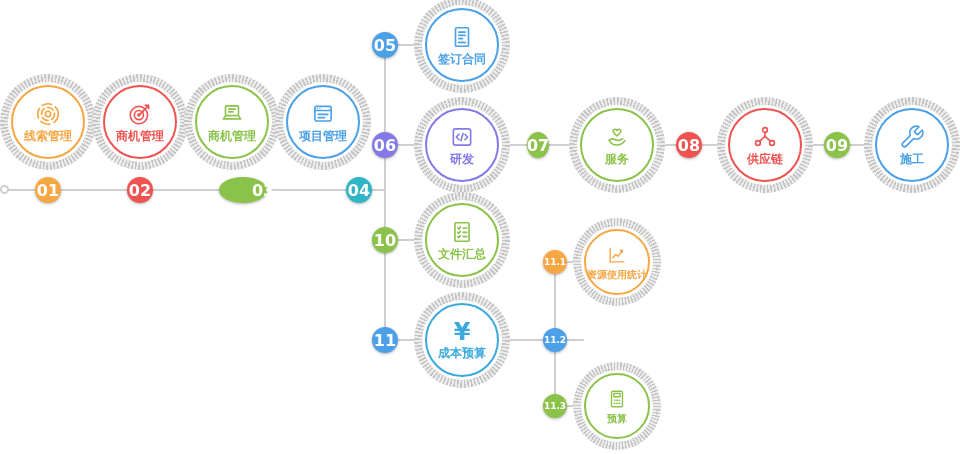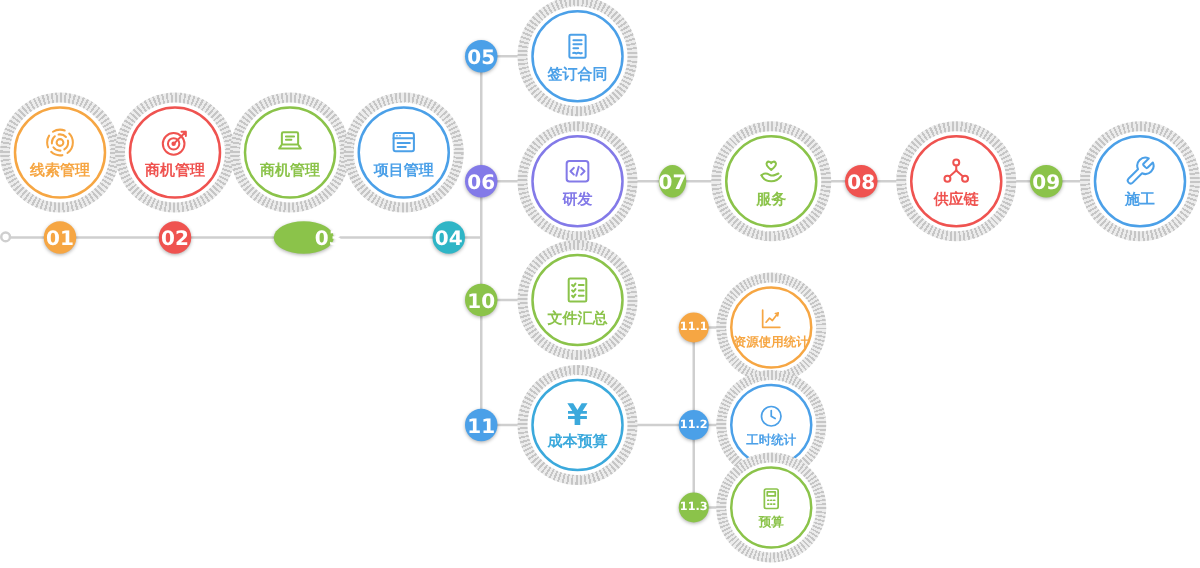--- a/index.html
+++ b/index.html
@@ -190,29 +190,20 @@
     <div class="inner">
       <svg class="icon" width="22" height="22" viewBox="0 0 24 24" fill="none" stroke="currentColor" stroke-width="1.5" stroke-linecap="round" stroke-linejoin="round">
         <path d="M4.5 4.5 V19.5 H19.5"></path>
         <path d="M7.5 15 L10.5 11.5 13 13.5 18 7"></path>
         <path d="M18 7 l-2.4 .4 M18 7 l-.4 2.4"></path>
       </svg>
       <div class="label">资源使用统计</div>
     </div>
   </div>
 
-  <div class="node small" style="left: 573px; top: 296px; width: 88px; height: 88px; --c: #4BA0E8;">
-    <div class="inner">
-      <svg class="icon" width="22" height="22" viewBox="0 0 24 24" fill="none" stroke="currentColor" stroke-width="1.5" stroke-linecap="round" stroke-linejoin="round">
-        <circle cx="12" cy="12" r="8.5"></circle>
-        <path d="M12 7 v5 l3.4 2"></path>
-      </svg>
-      <div class="label">工时统计</div>
-    </div>
-  </div>
 
   <div class="node small" style="left: 573px; top: 362px; width: 88px; height: 88px; --c: #8BC34A;">
     <div class="inner">
       <svg class="icon" width="22" height="22" viewBox="0 0 24 24" fill="none" stroke="currentColor" stroke-width="1.5" stroke-linecap="round" stroke-linejoin="round">
         <rect x="6" y="3.5" width="12" height="17" rx="1.5"></rect>
         <rect x="8.5" y="6" width="7" height="3.5"></rect>
         <path d="M9 13.3 h.8 M11.6 13.3 h.8 M14.2 13.3 h.8 M9 16.6 h.8 M11.6 16.6 h.8 M14.2 16.6 h.8"></path>
       </svg>
       <div class="label">预算</div>
     </div>

